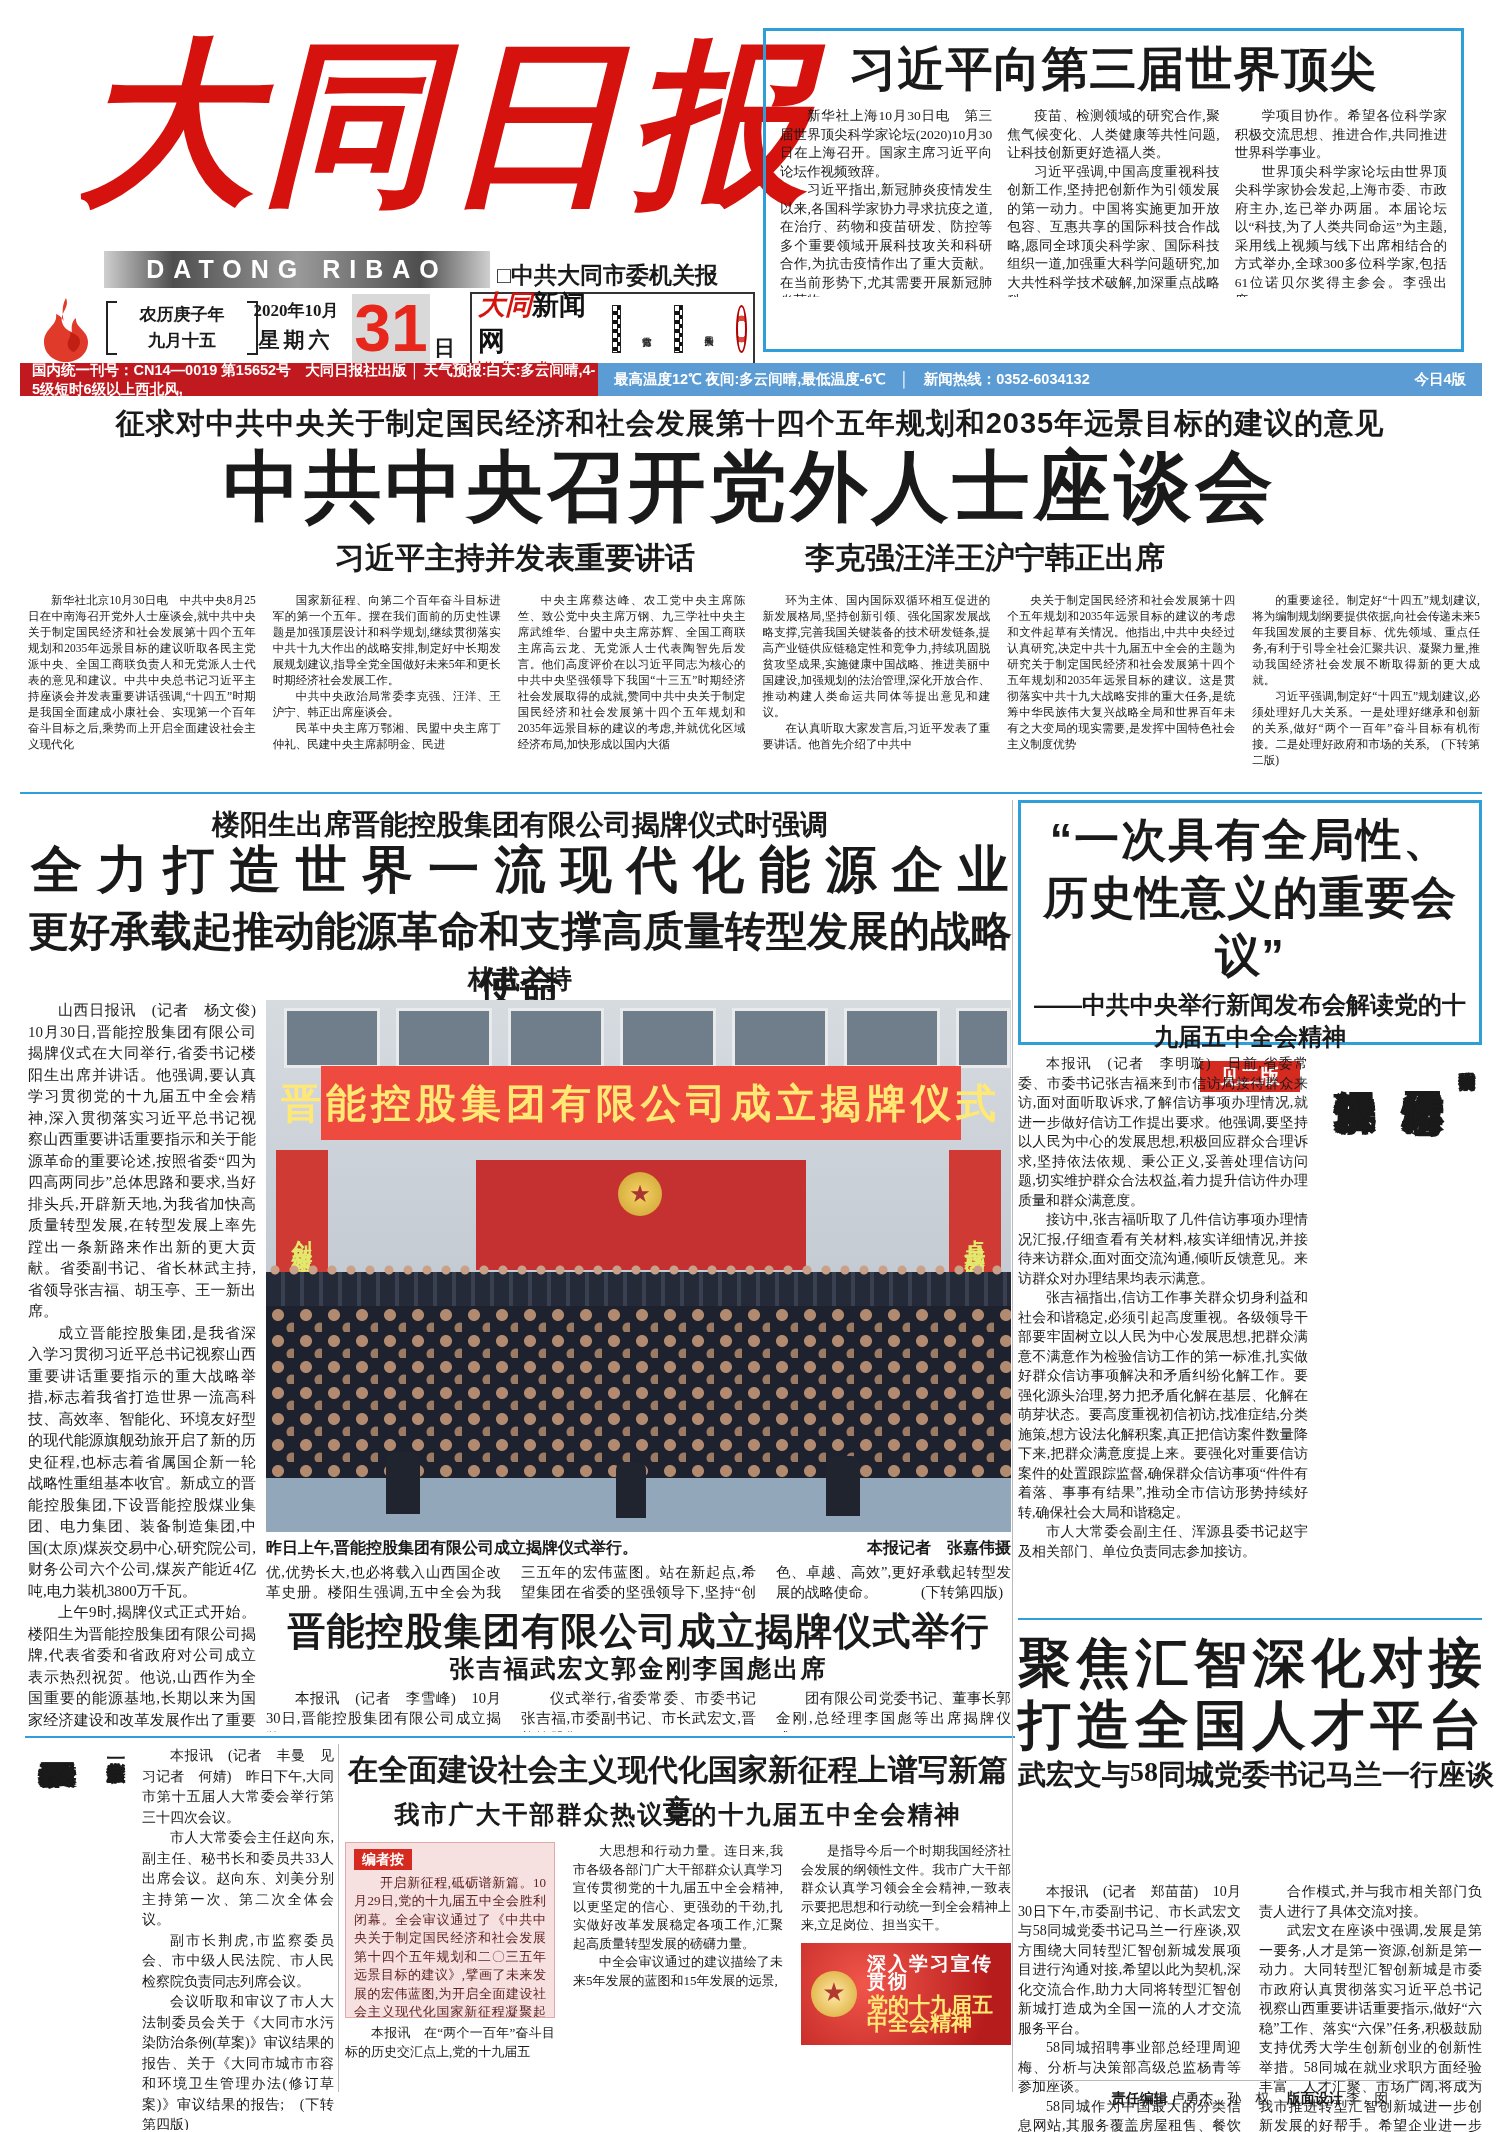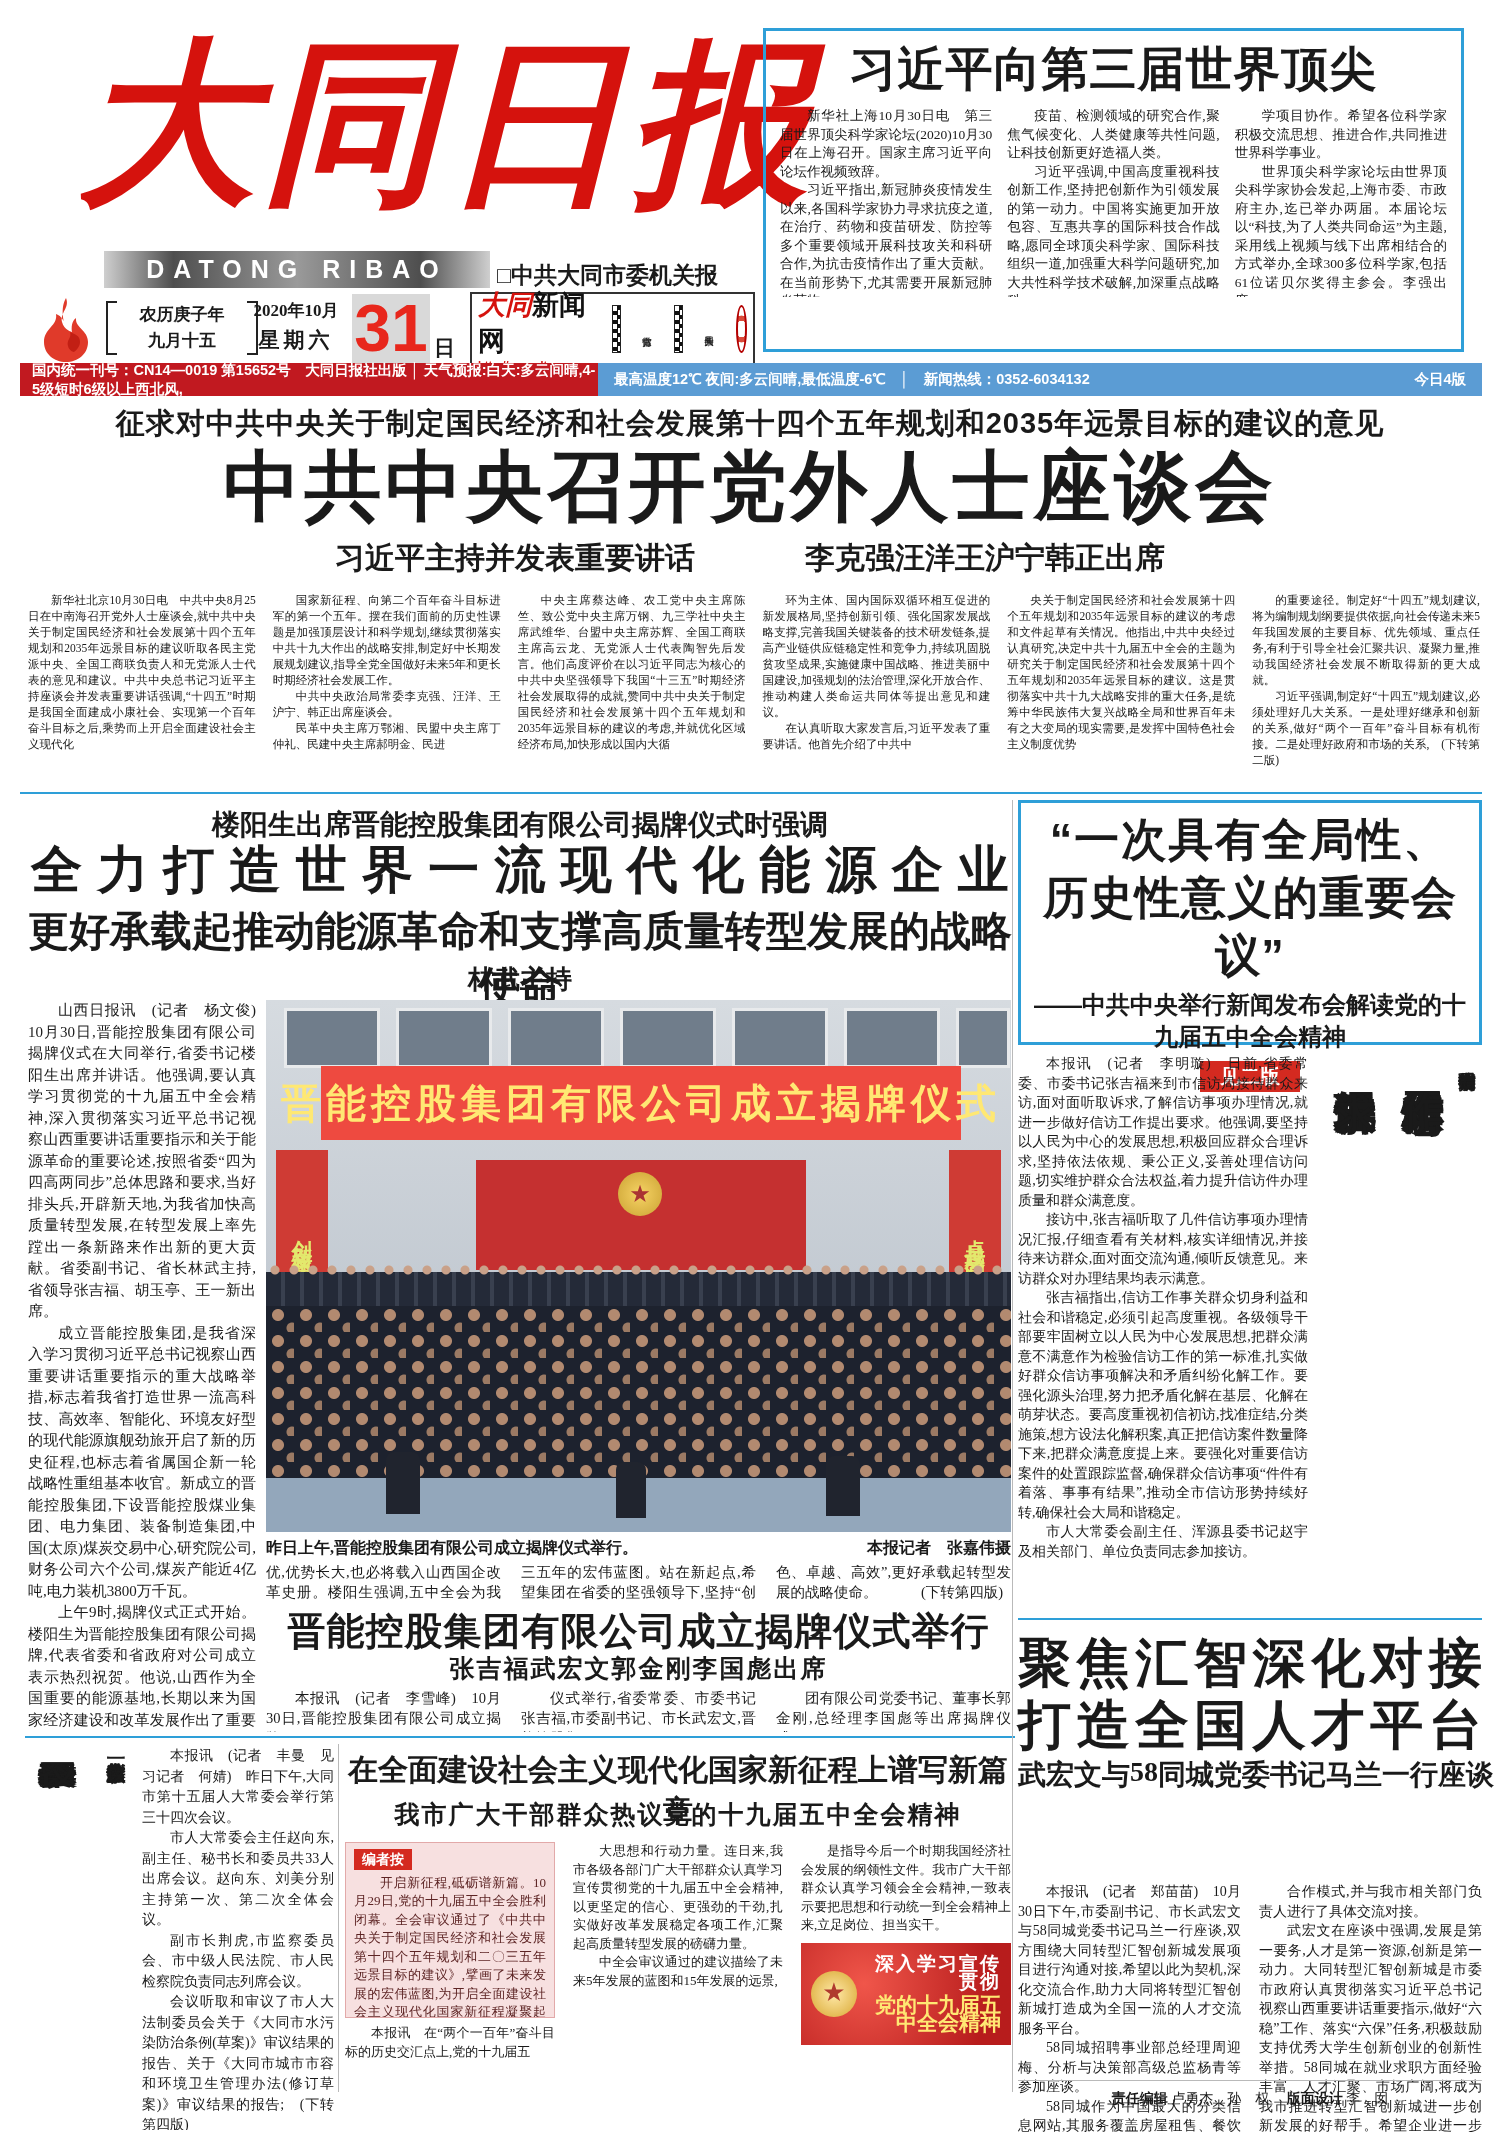--- a/index.html
+++ b/index.html
@@ -121,21 +121,21 @@
   #cb-cols .col{flex:1;}
   #editor-note{background:#f7e0e0;border:1px solid #e2a9a9;padding:6px 8px;box-sizing:border-box;height:176px;overflow:hidden;}
   #editor-note .tab{display:inline-block;background:#d42a20;color:#fff;font-size:14px;padding:1px 8px;
       font-family:"Liberation Sans",sans-serif;font-weight:bold;margin-bottom:4px;}
   #editor-note p{margin:0;text-indent:2em;text-align:justify;color:#5d2424;}
   #promo-box{margin-top:8px;height:102px;background:radial-gradient(circle at 30% 40%,#f0564a,#b71c1c 80%);
       display:flex;align-items:center;gap:10px;padding:0 10px;box-sizing:border-box;}
   #promo-box .star{width:46px;height:46px;border-radius:50%;flex:none;
       background:radial-gradient(circle,#ffe9a8,#d8a62f);display:flex;align-items:center;justify-content:center;
       color:#b03a2e;font-size:26px;}
-  #promo-text{color:#fff;text-align:right;flex:1;}
+  #promo-text{color:#fff;text-align:left;flex:1;}
   #promo-text .l1{font-size:19px;letter-spacing:2px;}
   #promo-text .l2{font-size:21px;letter-spacing:0px;margin-top:4px;color:#ffe873;}
   
   #vsep-right{left:1012px;top:800px;width:1px;height:1292px;}
   #vsep-left{left:338px;top:1744px;width:1px;height:348px;}
   #mr-box{left:1018px;top:800px;width:464px;height:245px;padding:8px 10px;}
   #mr-h1{font-size:45px;line-height:58px;letter-spacing:2px;}
   #mr-h2{font-size:45px;line-height:58px;letter-spacing:1px;}
   #mr-dash{font-size:24px;margin-top:4px;letter-spacing:0px;}
   #mr-badge{display:inline-block;background:#d42a20;color:#fff;font-size:20px;padding:2px 20px;margin-top:8px;

